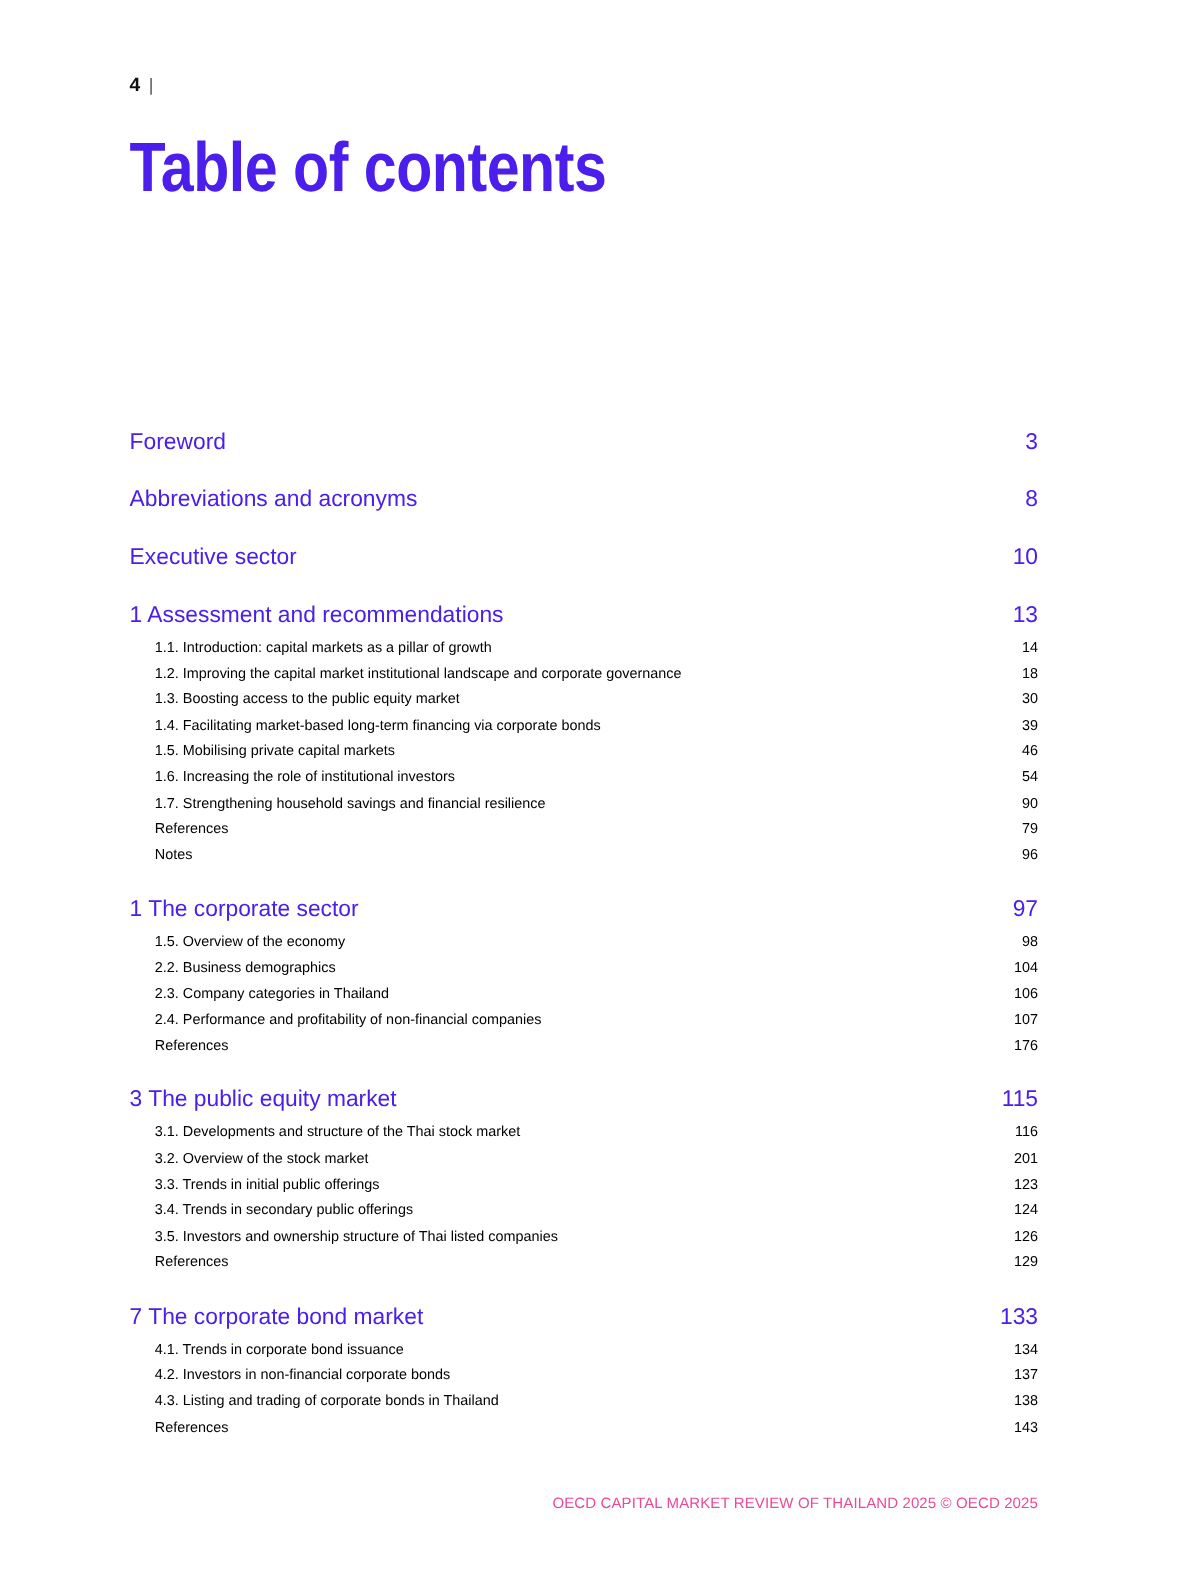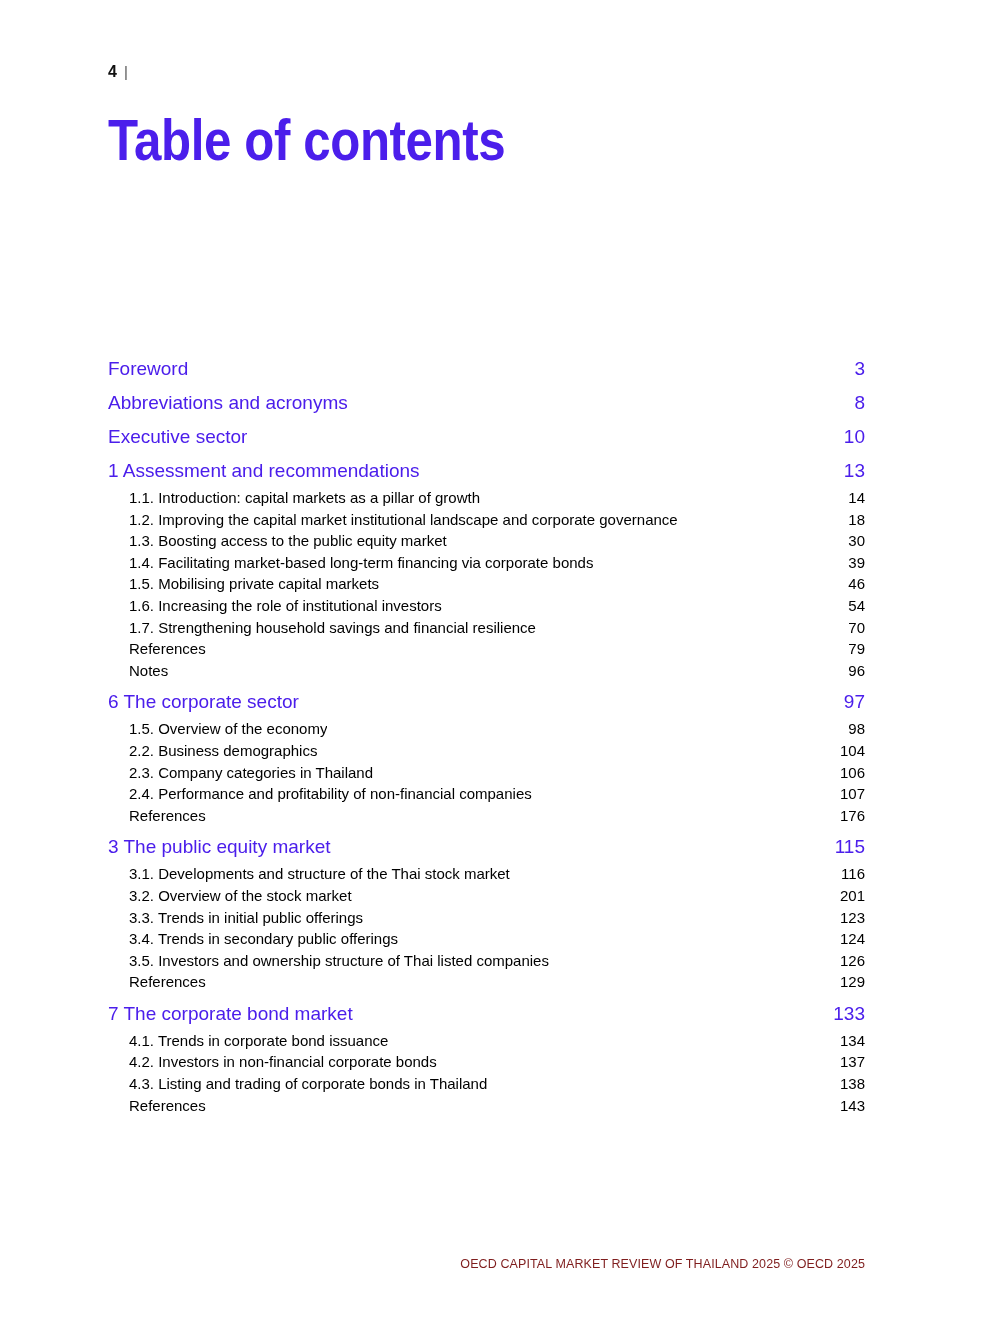--- a/index.html
+++ b/index.html
@@ -45,62 +45,62 @@
     color: #4b1eeb;
     letter-spacing: -0.5px;
     transform: scaleX(0.85);
     transform-origin: left center;
     white-space: nowrap;
   }
   .toc {
     margin-top: 184px;
   }
   .toc-section + .toc-section {
-    margin-top: 8px;
+    margin-top: 22px;
   }
   .toc-row {
     display: flex;
     justify-content: space-between;
     align-items: baseline;
     text-decoration: none;
     color: inherit;
   }
   .section-row {
     font-size: 19px;
     line-height: 26px;
     color: #4b1eeb;
   }
   .section-row .pagenum {
     color: #4b1eeb;
   }
   .items {
     margin-top: 3px;
   }
   .item-row {
-    font-size: 15px;
+    font-size: 12px;
     line-height: 21.6px;
     color: #000000;
     padding-left: 21px;
     text-align: right;
   }
   .label {
     white-space: nowrap;
     overflow: hidden;
   }
   .pagenum {
     white-space: nowrap;
     padding-left: 12px;
   }
   .page-footer {
     position: absolute;
     right: 127px;
-    bottom: 52px;
+    bottom: 63px;
     font-size: 12.5px;
     letter-spacing: 0.1px;
-    color: #7f1d1d;
+    color: #ec4899;
   }
 </style>
 </head>
 <body>
 
 <div class="page">
 
   <header class="page-header">
     <span class="pagenum-top">4</span><span class="sep">|</span>
   </header>
@@ -151,35 +151,35 @@
           <a class="toc-row item-row">
             <span class="label">1.5. Mobilising private capital markets</span>
             <span class="pagenum">46</span>
           </a>
           <a class="toc-row item-row">
             <span class="label">1.6. Increasing the role of institutional investors</span>
             <span class="pagenum">54</span>
           </a>
           <a class="toc-row item-row">
             <span class="label">1.7. Strengthening household savings and financial resilience</span>
-            <span class="pagenum">70</span>
+            <span class="pagenum">90</span>
           </a>
           <a class="toc-row item-row">
             <span class="label">References</span>
             <span class="pagenum">79</span>
           </a>
           <a class="toc-row item-row">
             <span class="label">Notes</span>
             <span class="pagenum">96</span>
           </a>
         </div>
       </section>
       <section class="toc-section">
         <a class="toc-row section-row">
-          <span class="label">6 The corporate sector</span>
+          <span class="label">1 The corporate sector</span>
           <span class="pagenum">97</span>
         </a>
         <div class="items">
           <a class="toc-row item-row">
             <span class="label">1.5. Overview of the economy</span>
             <span class="pagenum">98</span>
           </a>
           <a class="toc-row item-row">
             <span class="label">2.2. Business demographics</span>
             <span class="pagenum">104</span>

